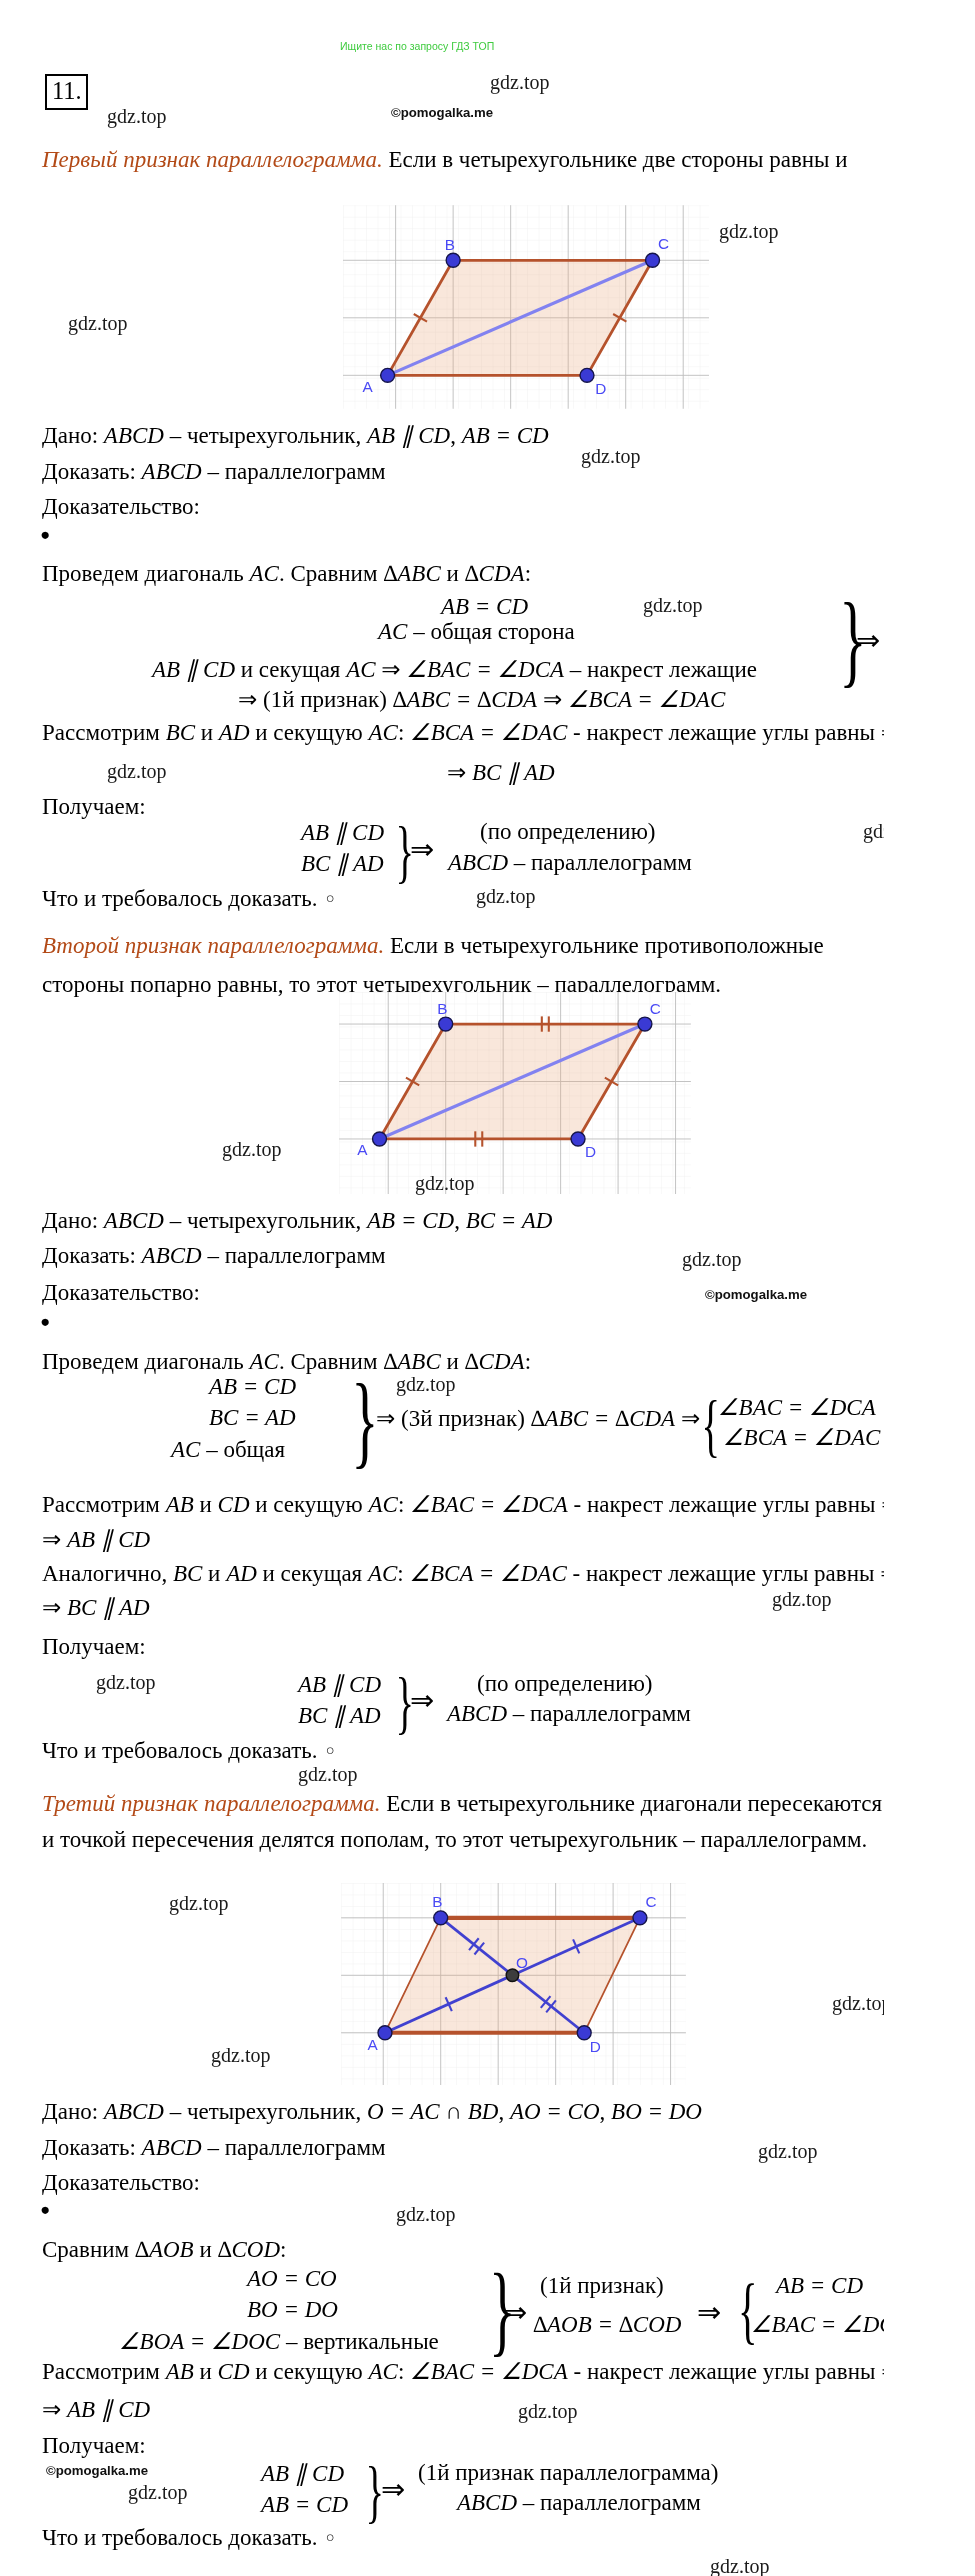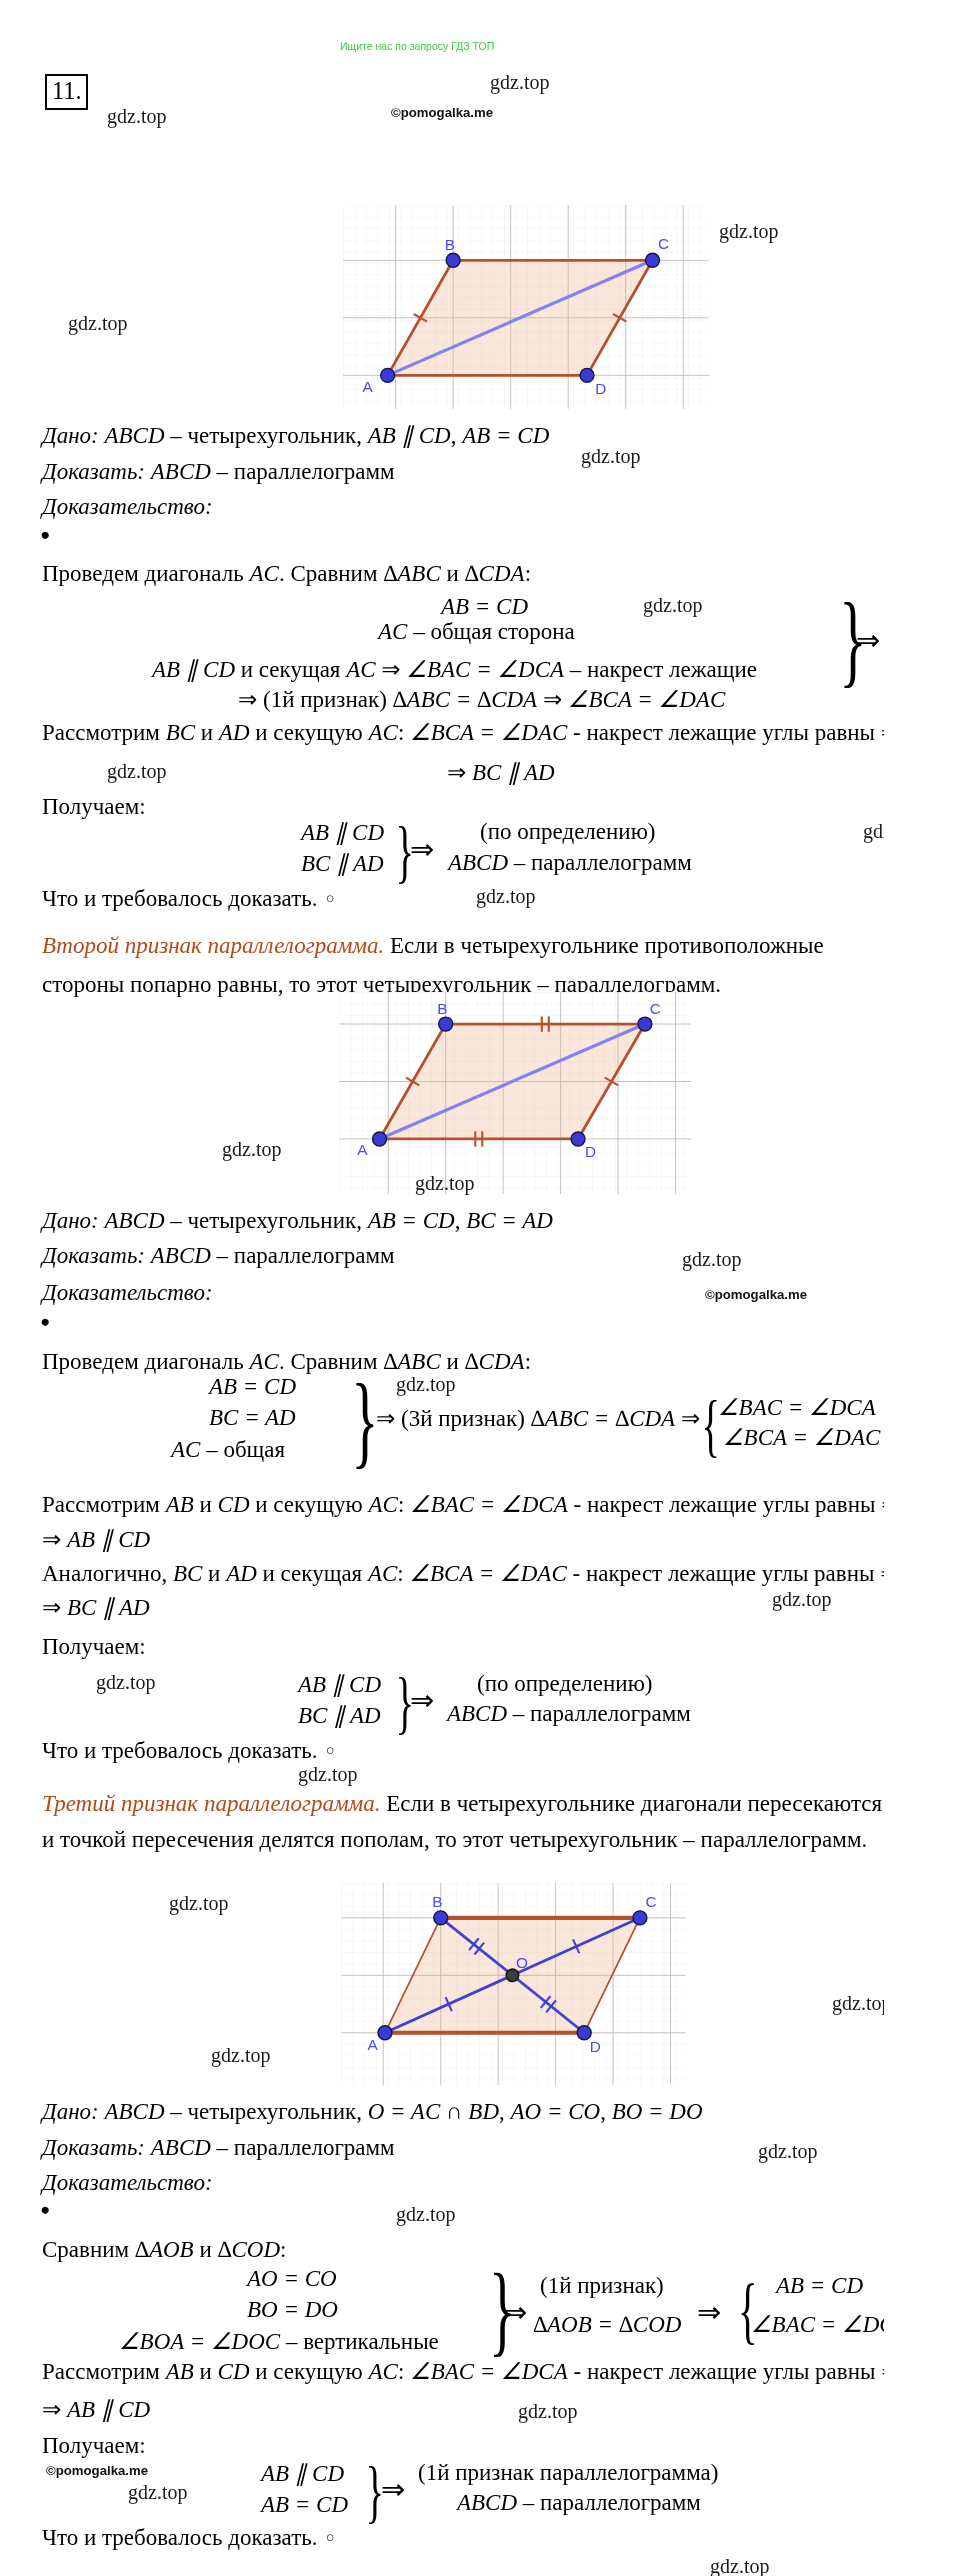--- a/index.html
+++ b/index.html
@@ -1,20 +1,20 @@
 <!DOCTYPE html>
 <html style="font-size:11px"><head>
 <meta charset="utf-8">
 <style>
   html,body{margin:0;padding:0;background:#ffffff;}
   .page{position:relative;width:884px;height:2576px;background:#fff;overflow:hidden;
         font-family:"Liberation Serif",serif;color:#000;margin-top:36px;}
   .ln{position:absolute;font-size:23px;line-height:1.2;white-space:nowrap;}
   .ln i{font-style:italic;}
-  .it{font-style:italic;}
+  .it{}
   .accent{color:#b34a17;font-style:italic;}
   .wm{position:absolute;font-family:Liberation Serif, serif;font-size:20px;
       color:#1b1b1b;white-space:nowrap;line-height:1;}
   .wm-s{position:absolute;font-family:"Liberation Sans",sans-serif;font-size:13.2px;
       font-weight:bold;color:#111;white-space:nowrap;line-height:1;}
   .promo{position:absolute;left:340px;top:3.5px;font-family:"Liberation Sans",sans-serif;
       font-size:10.5px;color:#3fcb3f;text-decoration:none;}
   .footer-links{position:absolute;left:50%;transform:translateX(-50%);top:2556px;
       font-family:"Liberation Sans",sans-serif;font-size:12px;color:#7e32ab;text-decoration:none;}
   .num-box{position:absolute;left:45px;top:38px;border:2.1px solid #000;padding:0 4.9px 1.4px 4.9px;
@@ -31,20 +31,23 @@
 <body>
 
 <div class="page">
 
   <a class="promo" href="#">Ищите нас по запросу ГДЗ ТОП</a>
   <div class="num-box">11.</div>
   <div class="wm" style="left:107px;top:70px;">gdz.top</div>
   <div class="wm" style="left:490px;top:36px;">gdz.top</div>
   <div class="wm-s" style="left:391px;top:70px;">©pomogalka.me</div>
 
+  <div class="ln" style="left:42px;top:110px;">
+    <span class="accent">Первый признак параллелограмма.</span><span> Если в четырехугольнике две стороны равны и</span>
+  </div>
 
   <svg class="fig" style="left:343px;top:169px;" width="366" height="204" viewBox="0 0 525 292">
     <defs>
       <pattern id="g1m" width="16.5" height="16.5" patternUnits="userSpaceOnUse">
         <path d="M16.5 0H0V16.5" fill="none" stroke="#ededed" stroke-width="1"></path>
       </pattern>
     </defs>
     <rect width="525" height="292" fill="#fff"></rect>
     <rect width="525" height="292" fill="url(#g1m)"></rect>
     <g stroke="#bdbdbd" stroke-width="1.3">

